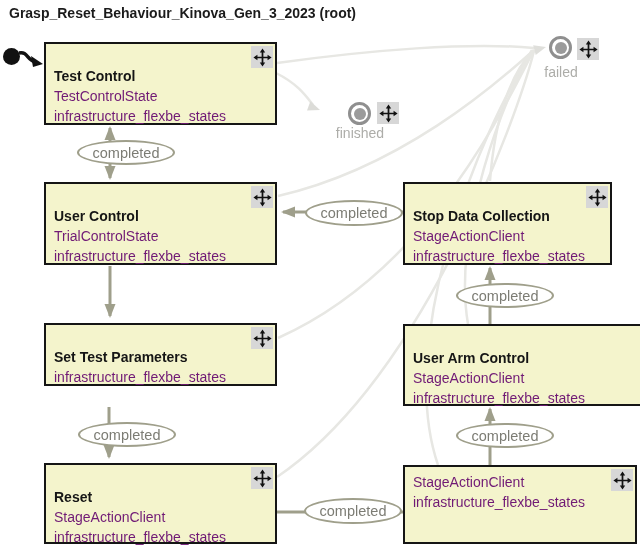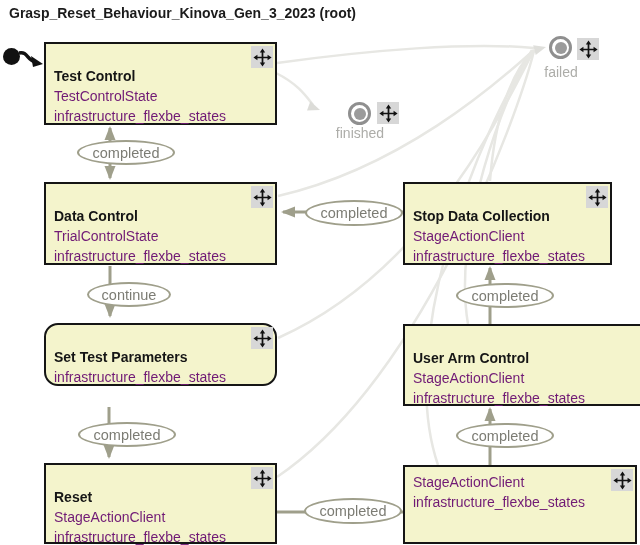--- a/index.html
+++ b/index.html
@@ -77,32 +77,32 @@
     <div class="pkg">infrastructure_flexbe_states</div>
     <div class="move-handle">
         <svg viewBox="0 0 24 24" width="19" height="19">
           <path d="M12 4.5 V19.5 M4.5 12 H19.5" stroke="#111" stroke-width="2.2" fill="none"></path>
           <path d="M12 0.5 L8.6 5.6 L15.4 5.6 Z M12 23.5 L8.6 18.4 L15.4 18.4 Z M0.5 12 L5.6 8.6 L5.6 15.4 Z M23.5 12 L18.4 8.6 L18.4 15.4 Z" fill="#111"></path>
         </svg>
       </div>
   </div>
 
   <div class="state" style="left:44px;top:182px;width:233px;height:83px;">
-    <div class="name">Data Control</div>
+    <div class="name">User Control</div>
     <div class="cls">TrialControlState</div>
     <div class="pkg">infrastructure_flexbe_states</div>
     <div class="move-handle">
         <svg viewBox="0 0 24 24" width="19" height="19">
           <path d="M12 4.5 V19.5 M4.5 12 H19.5" stroke="#111" stroke-width="2.2" fill="none"></path>
           <path d="M12 0.5 L8.6 5.6 L15.4 5.6 Z M12 23.5 L8.6 18.4 L15.4 18.4 Z M0.5 12 L5.6 8.6 L5.6 15.4 Z M23.5 12 L18.4 8.6 L18.4 15.4 Z" fill="#111"></path>
         </svg>
       </div>
   </div>
 
-  <div class="state" style="left:44px;top:323px;width:233px;height:63px;border-radius:14px;">
+  <div class="state" style="left:44px;top:323px;width:233px;height:63px;">
     <div class="name">Set Test Parameters</div>
     <div class="pkg">infrastructure_flexbe_states</div>
     <div class="move-handle">
         <svg viewBox="0 0 24 24" width="19" height="19">
           <path d="M12 4.5 V19.5 M4.5 12 H19.5" stroke="#111" stroke-width="2.2" fill="none"></path>
           <path d="M12 0.5 L8.6 5.6 L15.4 5.6 Z M12 23.5 L8.6 18.4 L15.4 18.4 Z M0.5 12 L5.6 8.6 L5.6 15.4 Z M23.5 12 L18.4 8.6 L18.4 15.4 Z" fill="#111"></path>
         </svg>
       </div>
   </div>
 
@@ -147,21 +147,20 @@
     <div class="pkg">infrastructure_flexbe_states</div>
     <div class="move-handle">
         <svg viewBox="0 0 24 24" width="19" height="19">
           <path d="M12 4.5 V19.5 M4.5 12 H19.5" stroke="#111" stroke-width="2.2" fill="none"></path>
           <path d="M12 0.5 L8.6 5.6 L15.4 5.6 Z M12 23.5 L8.6 18.4 L15.4 18.4 Z M0.5 12 L5.6 8.6 L5.6 15.4 Z M23.5 12 L18.4 8.6 L18.4 15.4 Z" fill="#111"></path>
         </svg>
       </div>
   </div>
 
   <div class="outcome" style="left:77px;top:140px;width:98px;height:25px;">completed</div>
-  <div class="outcome" style="left:87px;top:282px;width:84px;height:25px;">continue</div>
   <div class="outcome" style="left:78px;top:422px;width:98px;height:25px;">completed</div>
   <div class="outcome" style="left:304px;top:498px;width:98px;height:26px;">completed</div>
   <div class="outcome" style="left:456px;top:423px;width:98px;height:25px;">completed</div>
   <div class="outcome" style="left:456px;top:283px;width:98px;height:25px;">completed</div>
   <div class="outcome" style="left:305px;top:200px;width:98px;height:26px;">completed</div>
 
   <div class="terminal-ring" style="left:348px;top:102px;">
       <div class="dot"></div>
     </div>
   <div class="move-handle free" style="left:377px;top:102px;">

